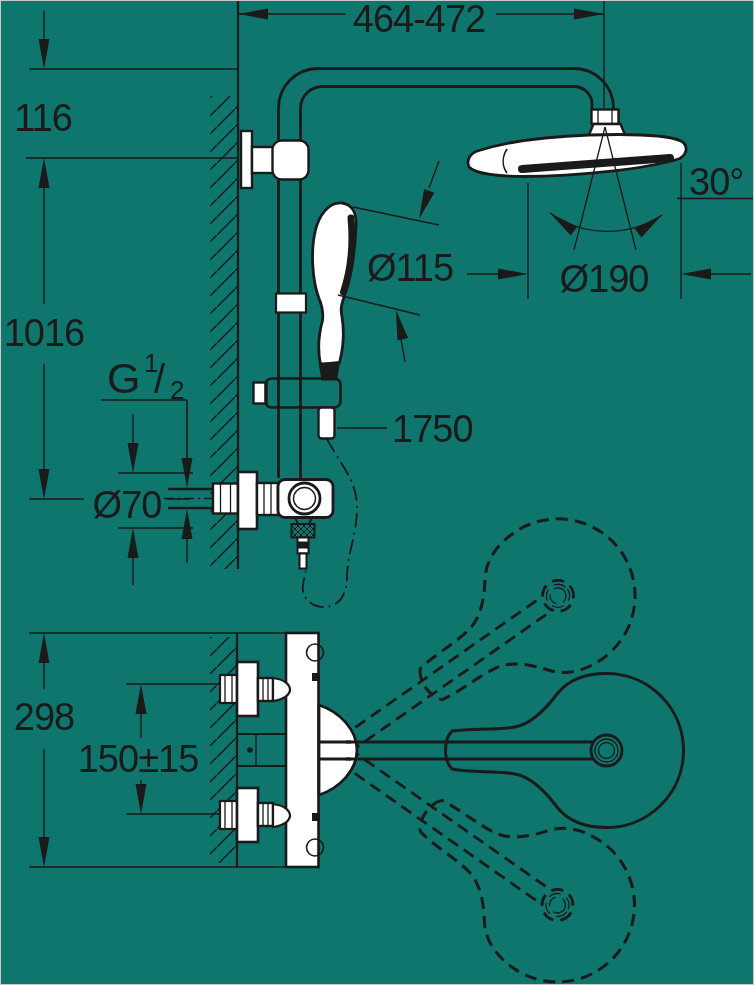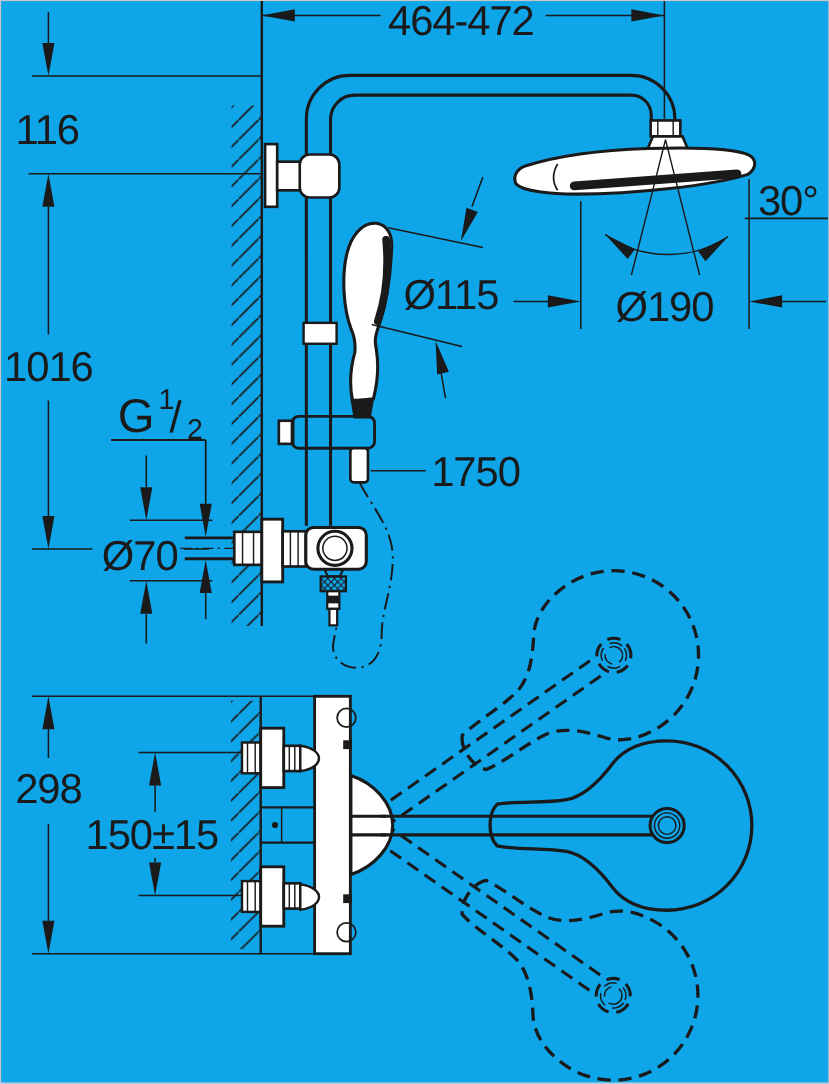--- a/index.html
+++ b/index.html
@@ -1,16 +1,16 @@
 <!DOCTYPE html>
 <html><head>
 <meta charset="utf-8">
 <style>
   html,body{margin:0;padding:0;background:#ffffff;}
-  .frame{width:754px;height:985px;box-sizing:border-box;border:1px solid #c9c9c9;background:#0ea5e9;position:relative;overflow:hidden;}
+  .frame{width:754px;height:985px;box-sizing:border-box;border:1px solid #c9c9c9;background:#0f766e;position:relative;overflow:hidden;}
   svg{display:block;}
   .dim-text{font-family:"Liberation Sans","DejaVu Sans",sans-serif;font-size:38px;letter-spacing:-1px;fill:#1a1a1a;}
   .thread-main{font-family:"Liberation Sans","DejaVu Sans",sans-serif;font-size:43px;fill:#1a1a1a;}
   .thread-frac{font-family:"Liberation Sans","DejaVu Sans",sans-serif;font-size:26px;fill:#1a1a1a;}
   .thread-slash{font-family:"Liberation Sans","DejaVu Sans",sans-serif;font-size:40px;fill:#1a1a1a;}
   .ink{stroke:#1a1a1a;fill:none;}
   .w1{stroke-width:1.3;} .w14{stroke-width:1.4;} .w16{stroke-width:1.6;} .w2{stroke-width:2;}
   .w22{stroke-width:2.2;} .w24{stroke-width:2.4;} .w26{stroke-width:2.6;} .w28{stroke-width:2.8;} .w3{stroke-width:3;}
   .whitefill{fill:#ffffff;}
   .inkfill{fill:#1a1a1a;stroke:none;}

